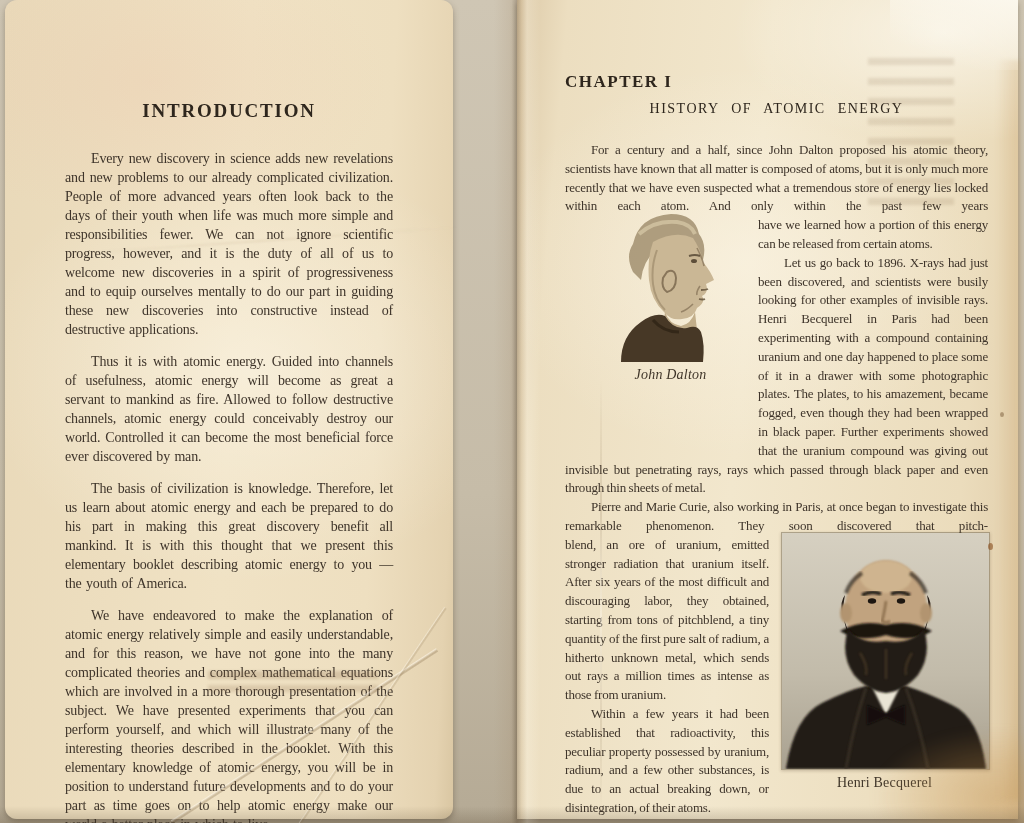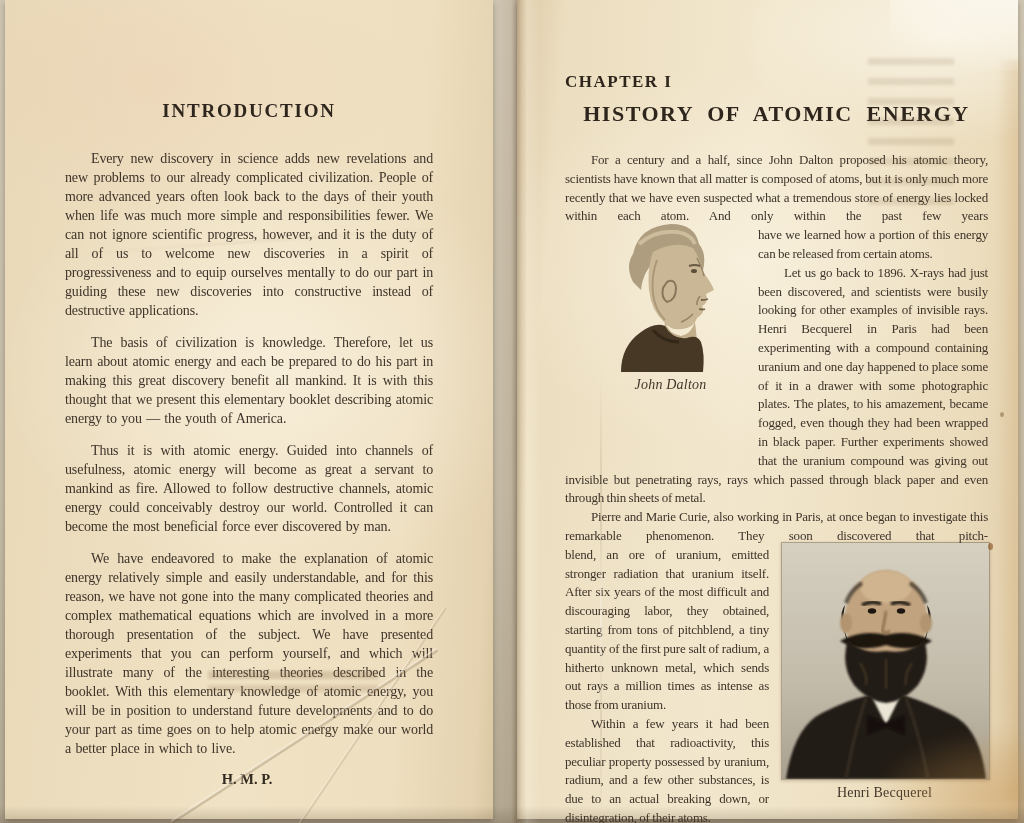--- a/index.html
+++ b/index.html
@@ -3,26 +3,27 @@
 <meta charset="utf-8">
 <style>
   html,body{margin:0;padding:0;background:#9e9487;}
   .scan{
     position:relative;width:1024px;height:823px;overflow:hidden;
     background:linear-gradient(180deg,#cfc6b4 0%,#c6bca8 60%,#b5aa95 100%);
     font-family:"Liberation Serif","DejaVu Serif",serif;
   }
   .page{position:absolute;top:0;height:819px;}
   .page-left{
-    left:5px;width:488px;
+    left:5px;width:448px;
     background:
       radial-gradient(ellipse 340px 200px at 32% 10%,rgba(236,198,172,.28),transparent 70%),
       radial-gradient(ellipse 420px 330px at 55% 45%,rgba(255,250,238,.5),transparent 65%),
       linear-gradient(93deg,#e9d9b9 0%,#f0e2c4 50%,#eedfc0 80%,#e4d2b0 96%,#d9c6a2 100%);
     box-shadow:0 3px 6px rgba(60,45,25,.35);
+    border-radius:12px;
   }
   .page-right{
     left:517px;width:501px;
     background:
       radial-gradient(ellipse 380px 300px at 45% 32%,rgba(253,247,233,.55),transparent 65%),
       radial-gradient(ellipse 300px 160px at 85% 4%,rgba(255,253,246,.65),transparent 70%),
       linear-gradient(95deg,#dcc9a7 0%,#ecdec0 9%,#f2e7cd 45%,#ebdcbc 85%,#e2cfac 97%,#d8c29c 100%);
     box-shadow:0 3px 6px rgba(60,45,25,.35);
   }
   
@@ -32,21 +33,21 @@
     letter-spacing:1.8px;color:#2e261d;
   }
   .lp-inner p{
     margin:0 0 13px 0;font-size:14px;line-height:19px;text-align:justify;
     text-indent:26px;letter-spacing:-0.15px;word-spacing:1px;
   }
   .signature{text-align:center;font-weight:bold;font-size:14.5px;padding-right:4px;margin-top:4px;color:#332b21;}
   
   .rp-inner{padding:72px 30px 0 48px;color:#3e342a;}
   .chapter{margin:0 0 9px 0;font-size:17px;font-weight:bold;letter-spacing:1.5px;color:#2e261d;}
-  .chapter-title{margin:0 0 24px 0;text-align:center;font-size:22px;font-weight:bold;letter-spacing:1.5px;word-spacing:7px;color:#2e261d;}
+  .chapter-title{margin:0 0 24px 0;text-align:center;font-size:14px;font-weight:normal;letter-spacing:1.5px;word-spacing:7px;color:#2e261d;}
   .rp-inner p{
     margin:0;font-size:13px;line-height:18.8px;text-align:justify;
     letter-spacing:-0.2px;word-spacing:-0.5px;
   }
   .rp-inner p.ind{text-indent:26px;}
   .force-last{text-align-last:justify;}
   .wrapblock{position:relative;}
   .fig{display:block;margin:0;}
   .fig-dalton{float:left;width:155px;margin:-16px 10px 70px 28px;font-style:italic;}
   .fig-becquerel{float:right;width:207px;margin:-4px 0 0 12px;}
@@ -113,22 +114,22 @@
 </style>
 </head>
 <body>
 
 <div class="scan">
 
   <div class="page page-left">
     <div class="lp-inner">
       <h1 class="intro-title">INTRODUCTION</h1>
       <p>Every new discovery in science adds new revelations and new problems to our already complicated civilization. People of more advanced years often look back to the days of their youth when life was much more simple and responsibilities fewer. We can not ignore scientific progress, however, and it is the duty of all of us to welcome new discoveries in a spirit of progressiveness and to equip ourselves mentally to do our part in guiding these new discoveries into constructive instead of destructive applications.</p>
+      <p>Thus it is with atomic energy. Guided into channels of usefulness, atomic energy will become as great a servant to mankind as fire. Allowed to follow destructive channels, atomic energy could conceivably destroy our world. Controlled it can become the most beneficial force ever discovered by man.</p>
       <p>The basis of civilization is knowledge. Therefore, let us learn about atomic energy and each be prepared to do his part in making this great discovery benefit all mankind. It is with this thought that we present this elementary booklet describing atomic energy to you — the youth of America.</p>
-      <p>Thus it is with atomic energy. Guided into channels of usefulness, atomic energy will become as great a servant to mankind as fire. Allowed to follow destructive channels, atomic energy could conceivably destroy our world. Controlled it can become the most beneficial force ever discovered by man.</p>
       <p>We have endeavored to make the explanation of atomic energy relatively simple and easily understandable, and for this reason, we have not gone into the many complicated theories and complex mathematical equations which are involved in a more thorough presentation of the subject. We have presented experiments that you can perform yourself, and which will illustrate many of the interesting theories described in the booklet. With this elementary knowledge of atomic energy, you will be in position to understand future developments and to do your part as time goes on to help atomic energy make our world a better place in which to live.</p>
       <div class="signature">H. M. P.</div>
     </div>
   </div>
 
   <div class="page page-right">
     <div class="rp-inner">
       <h2 class="chapter">CHAPTER I</h2>
       <h3 class="chapter-title">HISTORY OF ATOMIC ENERGY</h3>
 

